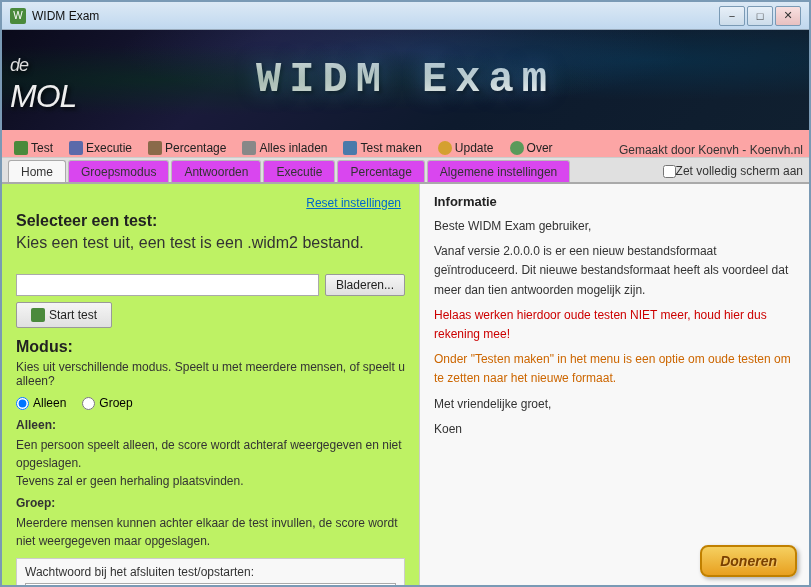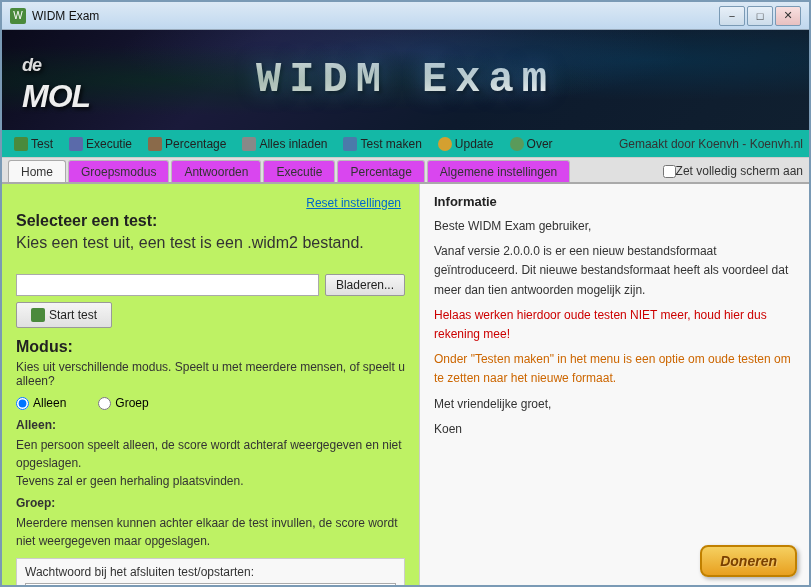--- a/index.html
+++ b/index.html
@@ -66,46 +66,46 @@
       content: '';
       position: absolute;
       top: 0; left: 0; right: 0; bottom: 0;
       background: 
         radial-gradient(ellipse at 20% 50%, rgba(0,60,20,0.4) 0%, transparent 50%),
         radial-gradient(ellipse at 80% 30%, rgba(0,80,120,0.3) 0%, transparent 40%),
         radial-gradient(ellipse at 50% 20%, rgba(80,120,200,0.2) 0%, transparent 50%);
     }
     .banner-demol {
       position: absolute;
-      left: 20px;
+      left: 8px;
       top: 50%;
       transform: translateY(-50%);
       color: white;
       font-size: 28px;
-      font-weight: bold;
+      font-weight: normal;
       font-style: italic;
       text-shadow: 2px 2px 4px rgba(0,0,0,0.8);
       letter-spacing: -1px;
     }
     .banner-demol span.de { font-size: 18px; color: #ddd; }
     .banner-title {
       font-size: 42px;
       font-weight: bold;
       color: white;
       letter-spacing: 8px;
       text-shadow: 0 0 20px rgba(100,150,255,0.5), 2px 2px 4px rgba(0,0,0,0.8);
       font-family: 'Courier New', monospace;
     }
 
     
     .menu-bar {
-      background: #14b8a6;
+      background: #fca5a5;
       height: 28px;
       display: flex;
-      align-items: center;
+      align-items: flex-end;
       padding: 0 6px;
       border-bottom: 1px solid #ccc;
       gap: 4px;
     }
     .menu-item {
       display: flex;
       align-items: center;
       gap: 3px;
       padding: 2px 6px;
       cursor: pointer;
@@ -253,21 +253,21 @@
       border-radius: 2px;
       display: inline-block;
     }
 
     .modus-section h2 { margin-bottom: 4px; }
     .modus-desc { font-size: 12px; color: #333; margin-bottom: 8px; }
 
     .radio-row {
       display: flex;
       align-items: center;
-      gap: 32px;
+      gap: 16px;
       margin-bottom: 6px;
     }
     .radio-label {
       display: flex; align-items: center; gap: 4px;
       font-size: 12px; cursor: pointer;
     }
 
     .info-block {
       font-size: 12px;
       color: #333;

